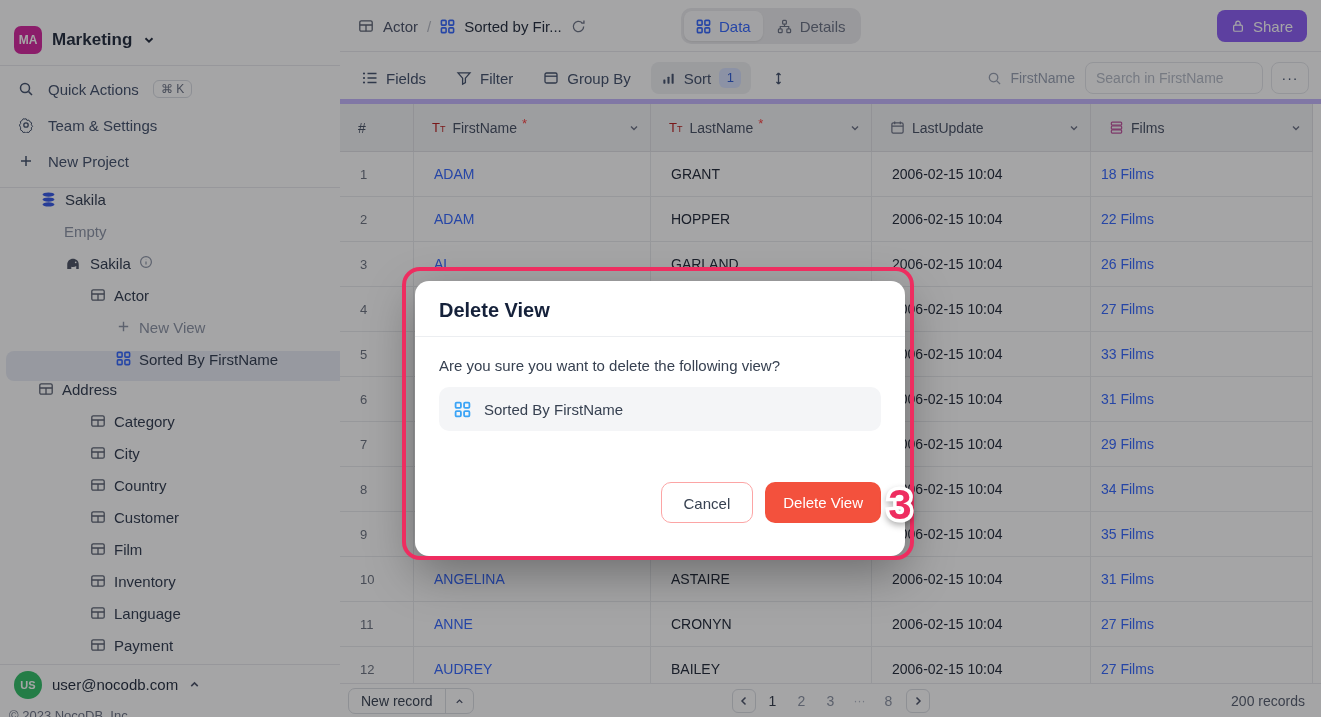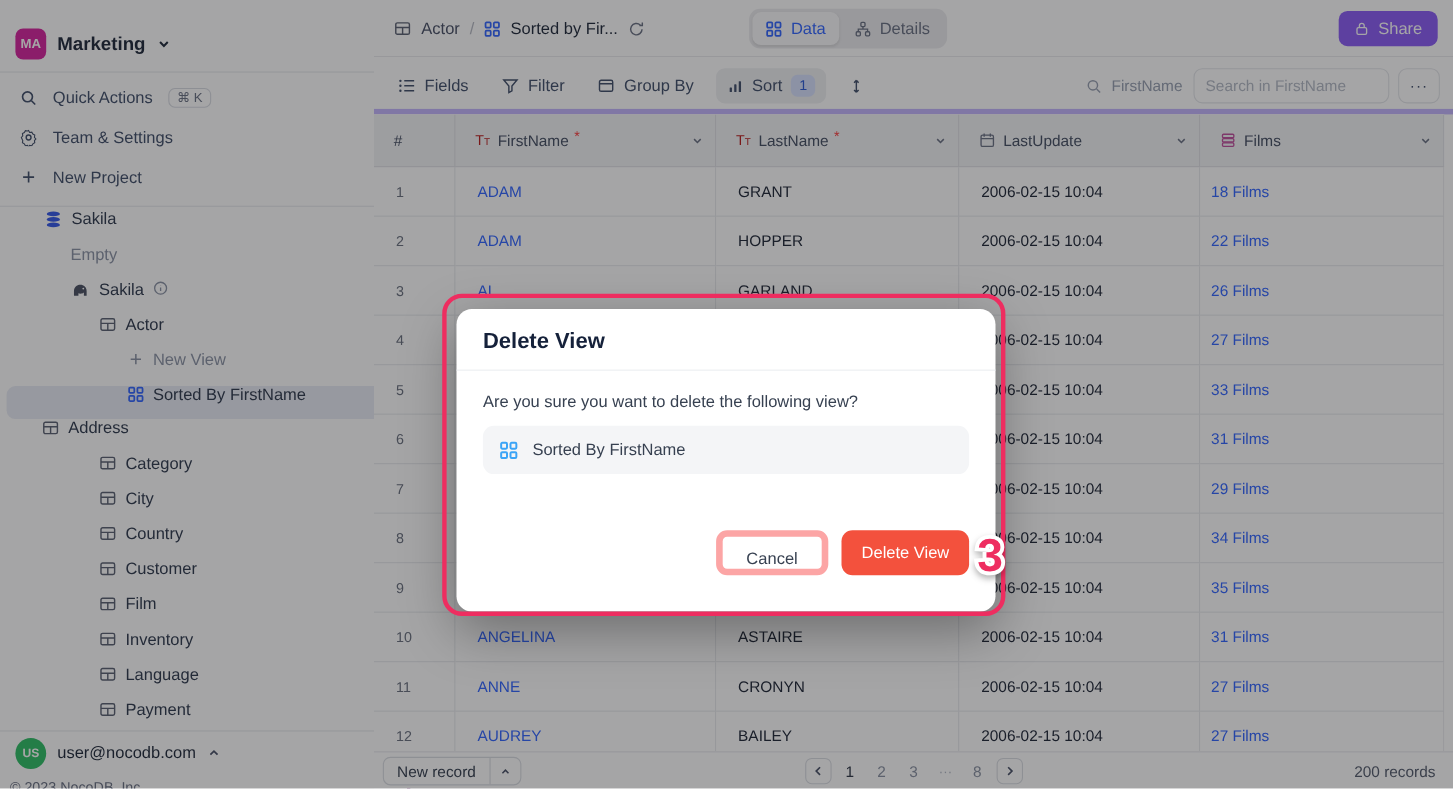--- a/index.html
+++ b/index.html
@@ -78,21 +78,21 @@
 
   
   .dim { position:absolute; inset:0; background:rgba(18,18,22,0.38); z-index:40; }
   .modal { position:absolute; left:415px; top:281px; width:490px; height:275px; background:#fff; border-radius:14px; box-shadow:0 16px 48px rgba(0,0,0,.35); z-index:50; }
   .modal-title { padding:18px 24px 14px; font-size:20px; font-weight:600; color:#15213a; border-bottom:1px solid #eceef1; }
   .modal-body { padding:20px 24px 0; }
   .modal-msg { font-size:15px; color:#374151; }
   .view-chip { margin-top:13px; height:44px; background:#f4f5f7; border-radius:10px; display:flex; align-items:center; gap:13px; padding:0 15px; }
   .view-chip-label { font-size:15px; color:#374151; }
   .modal-footer { position:absolute; right:24px; bottom:33px; display:flex; gap:12px; }
-  .btn-cancel { height:41px; padding:12px 22px; border:6px solid #fca5a5; border-radius:10px; background:#fff; font-size:15px; color:#374151; cursor:pointer; font-family:inherit; }
+  .btn-cancel { height:41px; padding:12px 22px; border:1px solid #fca5a5; border-radius:10px; background:#fff; font-size:15px; color:#374151; cursor:pointer; font-family:inherit; }
   .btn-danger { height:41px; padding:0 18px; border:none; border-radius:10px; background:#f3513d; font-size:15px; color:#fff; cursor:pointer; font-family:inherit; }
   .anno-rect { position:absolute; left:402px; top:267px; width:512px; height:293px; border:4px solid #ee2d60; border-radius:18px; z-index:60; pointer-events:none; }
   .anno-num { position:absolute; left:874px; top:477px; z-index:61; pointer-events:none; filter:drop-shadow(0 3px 3px rgba(0,0,0,.3)); }
 </style>
 </head>
 <body>
 
 <div class="app">
 
   <div class="sidebar">

